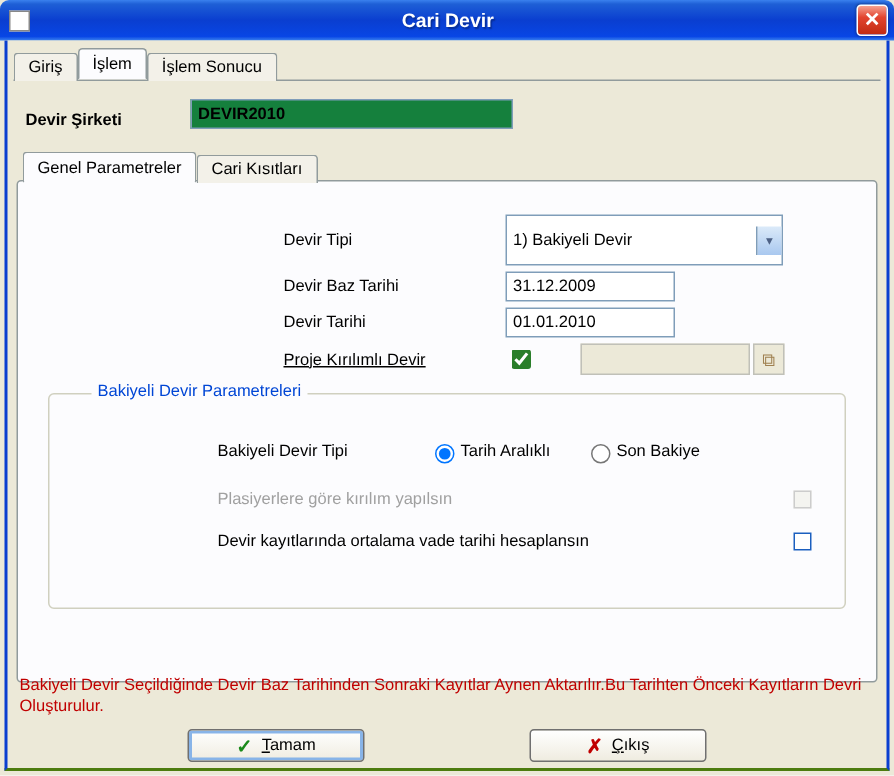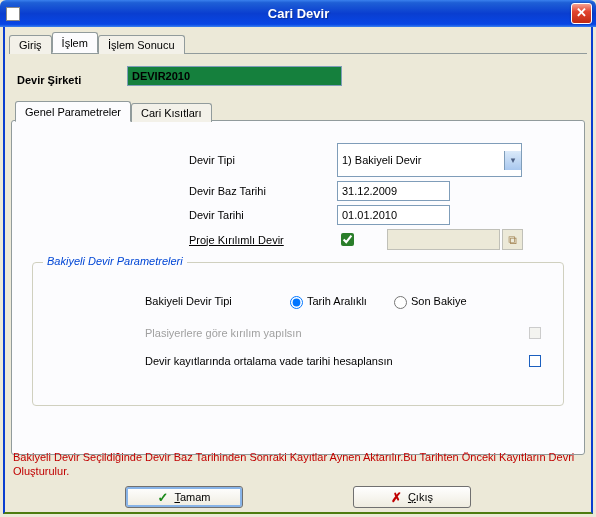--- a/index.html
+++ b/index.html
@@ -205,25 +205,24 @@
   .group {
     margin-top: 12px;
     border: 1px solid #d0d0bf;
     border-radius: 4px;
     padding: 30px 22px 22px 22px;
     position: relative;
     background: #fcfcfe;
   }
   .group .legend {
     position: absolute;
-    top: -8px; left: 10px;
+    top: -8px; left: 28px;
     background: #fcfcfe;
     padding: 0 4px;
     color: #0046d5;
-    font-style: italic;
   }
   .radio-row {
     display: flex;
     align-items: center;
     margin-bottom: 18px;
   }
   .radio-row .lbl { width: 140px; padding-left: 0; }
   .radio-opt {
     display: flex; align-items: center;
     margin-right: 22px;

